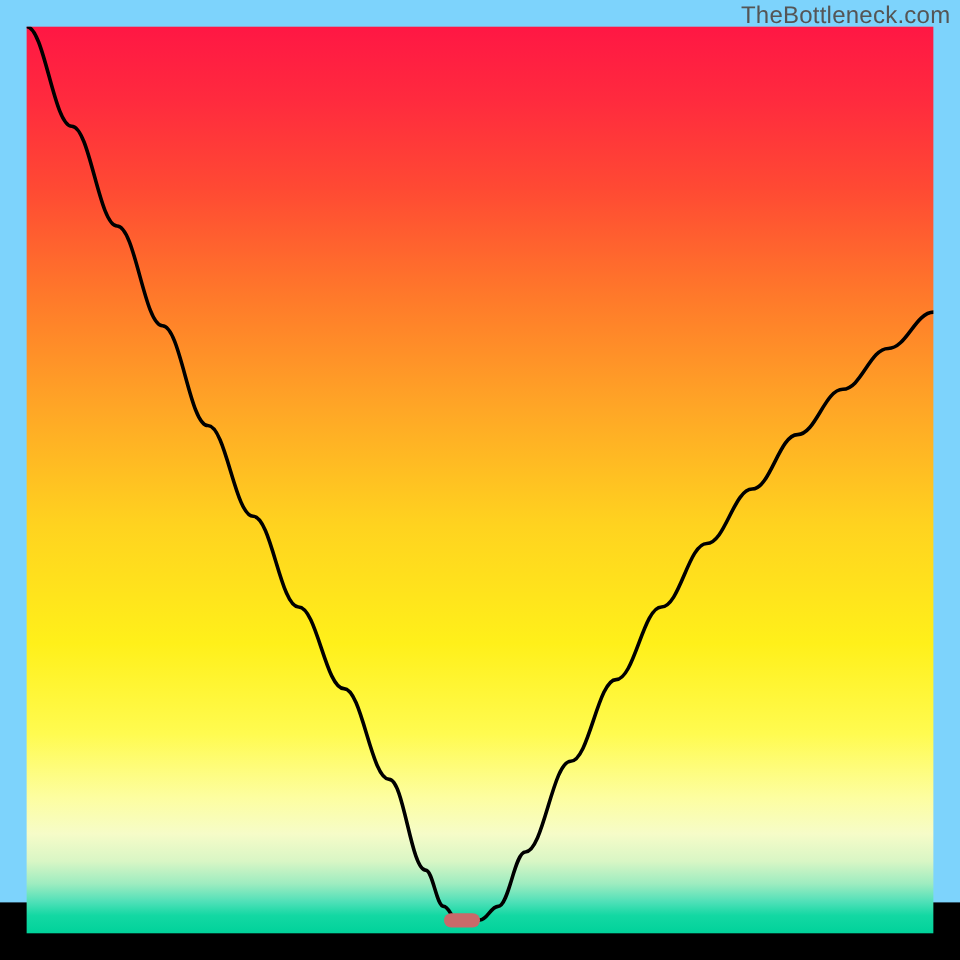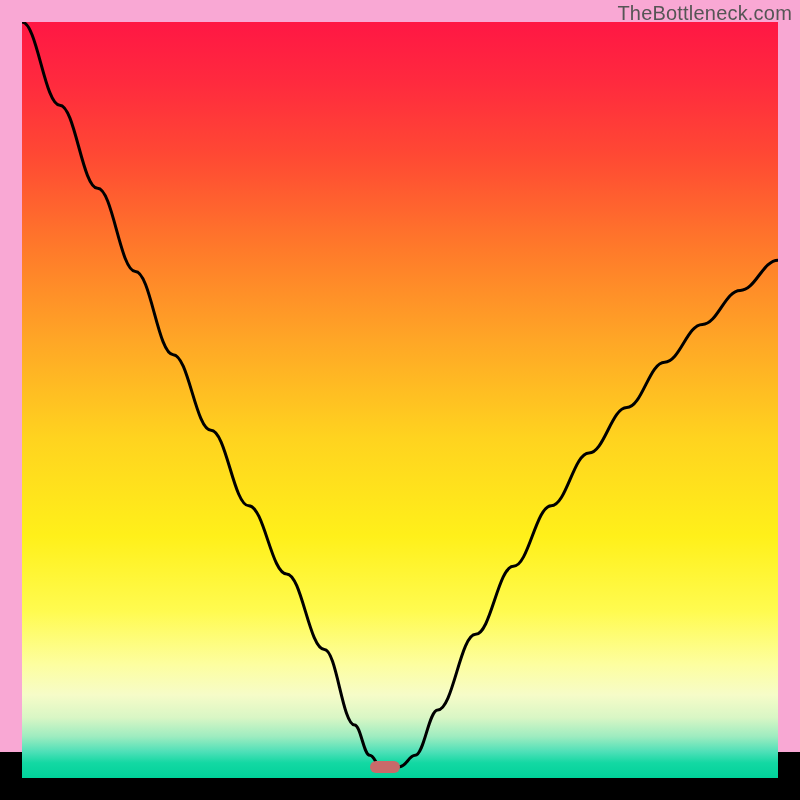--- a/index.html
+++ b/index.html
@@ -8,21 +8,21 @@
     width: 800px;
     height: 800px;
     background: #000;
     overflow: hidden;
     font-family: Arial, Helvetica, sans-serif;
   }
   .stage {
     position: relative;
     width: 800px;
     height: 752px;
-    background: #f9a8d4;
+    background: #7dd3fc;
   }
   .plot {
     position: absolute;
     left: 22px;
     top: 22px;
     width: 756px;
     height: 756px;
     overflow: hidden;
   }
   .gradient {

